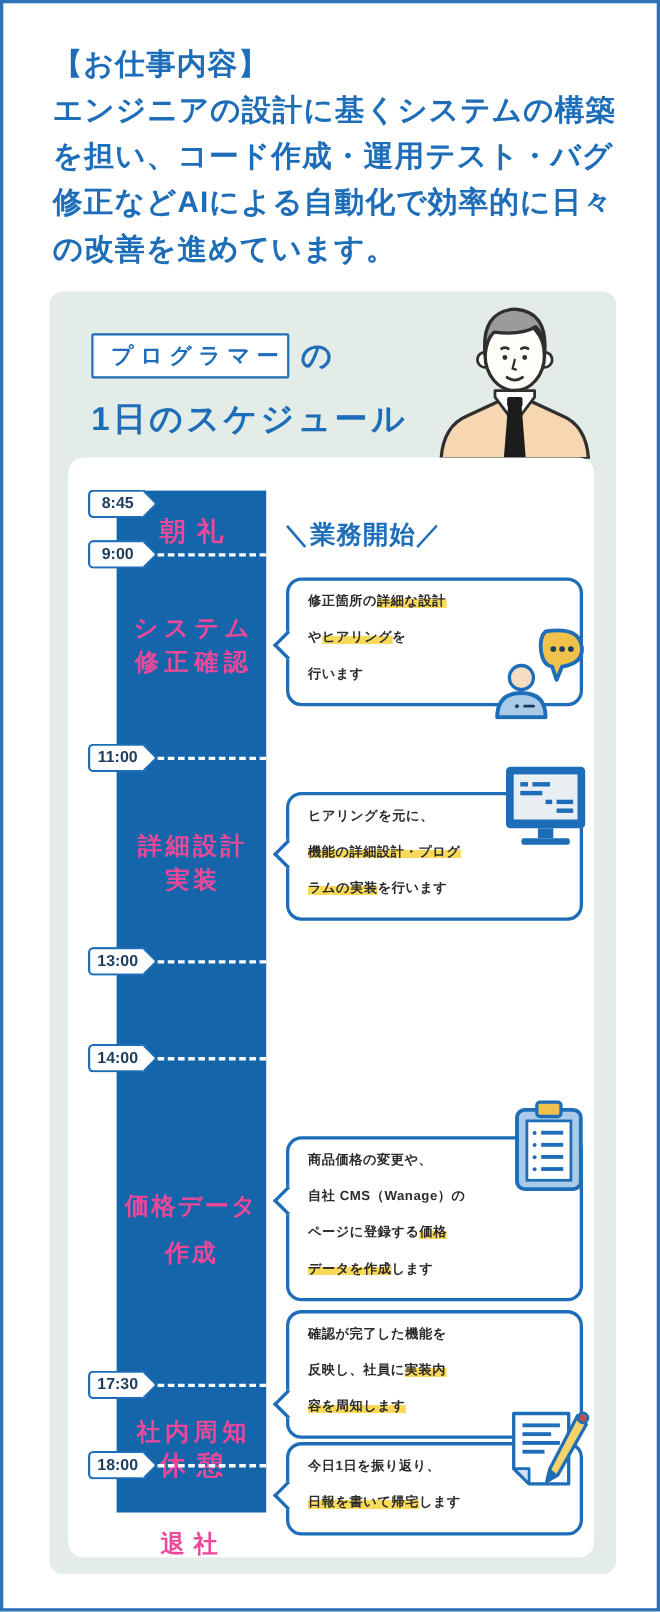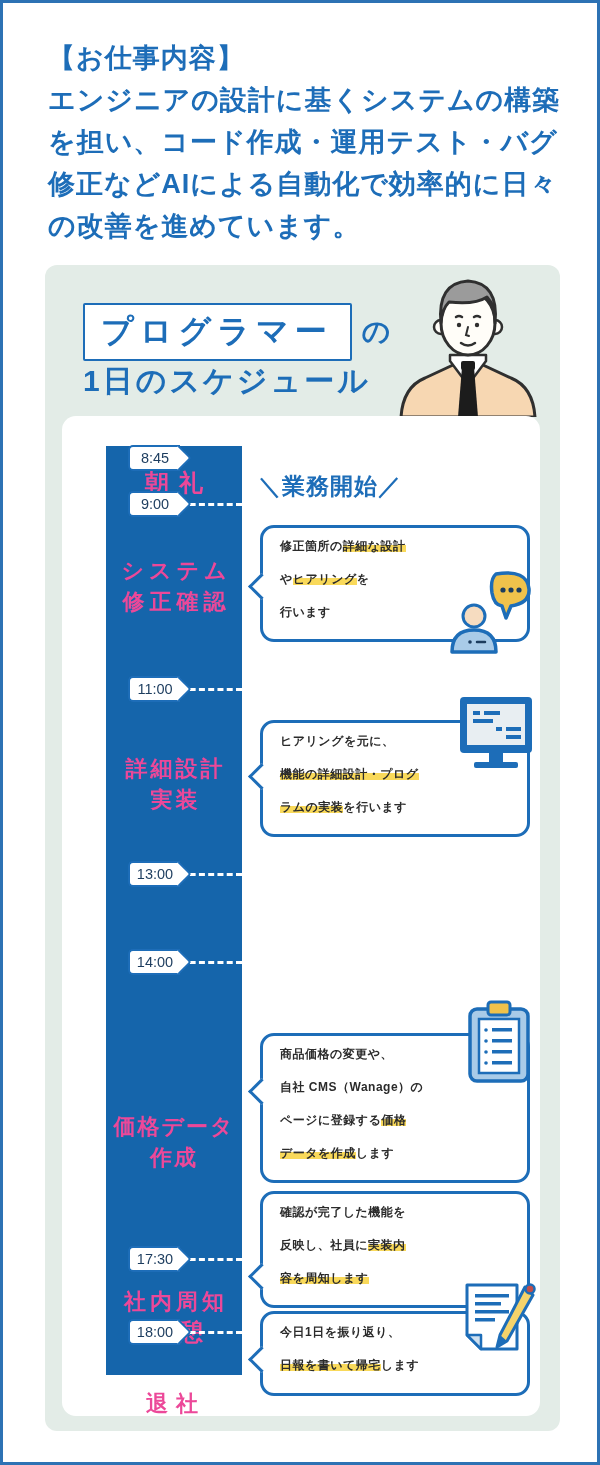--- a/index.html
+++ b/index.html
@@ -23,42 +23,42 @@
   
   .intro{position:absolute;left:45px;top:34px;width:516px;color:var(--primary-blue);
          font-weight:700;font-size:27px;line-height:42px;letter-spacing:1px;}
   .intro h1{font-size:27px;font-weight:700;}
 
   
   .green-card{position:absolute;left:42px;top:262px;width:515px;height:1166px;
               background:var(--card-green);border-radius:12px;}
   .title-row{position:absolute;left:38px;top:38px;display:flex;align-items:center;gap:10px;z-index:1;}
   .title-box{background:#fff;border:2.5px solid var(--primary-blue);border-radius:2px;
-             color:var(--primary-blue);font-size:32px;font-weight:700;letter-spacing:6px;
-             padding:5px 17px 5px 16px;}
+             color:var(--primary-blue);font-size:20px;font-weight:700;letter-spacing:6px;
+             padding:5px 2px 5px 16px;}
   .title-particle{color:var(--primary-blue);font-size:28px;font-weight:700;}
   .title-line2{position:absolute;left:38px;top:96px;color:var(--primary-blue);
                font-size:30px;font-weight:700;letter-spacing:3px;z-index:1;}
   .man{position:absolute;left:348px;top:10px;z-index:2;}
 
   
   .schedule{position:absolute;left:17px;top:151px;width:478px;height:1000px;
             background:#fff;border-radius:14px;z-index:3;}
 
   
   .column{position:absolute;left:44px;top:30px;width:136px;height:929px;background:var(--column-blue);}
   .task{position:absolute;left:44px;width:136px;color:#ec4899;font-weight:700;text-align:center;
         white-space:pre-line;z-index:5;}
   .dash{position:absolute;left:72px;width:108px;border-top:3px dashed #fff;z-index:5;}
 
   
   .badge{position:absolute;left:18px;width:52px;height:26px;background:#fff;
          border:2.5px solid var(--primary-blue);border-right:none;border-radius:5px 0 0 5px;
          display:flex;align-items:center;justify-content:center;
-         font-size:14.5px;font-weight:400;color:var(--badge-text);z-index:6;margin-left:48px;}
+         font-size:14.5px;font-weight:700;color:var(--badge-text);z-index:6;}
   .badge::after{content:'';position:absolute;right:-8px;top:2.2px;width:16px;height:16px;background:#fff;
         border-top:2.5px solid var(--primary-blue);border-right:2.5px solid var(--primary-blue);
         transform:rotate(45deg);border-radius:0 3px 0 0;}
   .badge span{position:relative;z-index:1;}
 
   
   .start-callout{position:absolute;left:196px;top:55px;color:var(--primary-blue);
                  font-size:23px;font-weight:700;letter-spacing:1px;z-index:5;}
 
   
@@ -115,21 +115,21 @@
     <div class="schedule">
 
       <div class="column"></div>
 
       <div class="task" style="top:51px;font-size:24px;letter-spacing:10px;padding-left:10px">朝礼</div>
       <div class="task" style="top:139px;font-size:22px;line-height:31px;letter-spacing:5px;padding-left:5px">システム
 修正確認</div>
       <div class="task" style="top:337px;font-size:22px;line-height:31px;letter-spacing:3px;padding-left:3px">詳細設計
 実装</div>
       <div class="task" style="top:900px;font-size:24px;letter-spacing:10px;padding-left:10px">休憩</div>
-      <div class="task" style="top:695px;font-size:22px;line-height:31px;letter-spacing:2px">価格データ
+      <div class="task" style="top:660px;font-size:22px;line-height:42px;letter-spacing:2px">価格データ
 作成</div>
       <div class="task" style="top:871px;font-size:22px;letter-spacing:4px;padding-left:4px">社内周知</div>
       <div class="task" style="top:973px;font-size:22px;letter-spacing:8px;padding-left:4px">退社</div>
 
       <div class="dash" style="top:87px"></div>
       <div class="dash" style="top:272px"></div>
       <div class="dash" style="top:457px"></div>
       <div class="dash" style="top:545px"></div>
       <div class="dash" style="top:842px"></div>
       <div class="dash" style="top:915px"></div>

